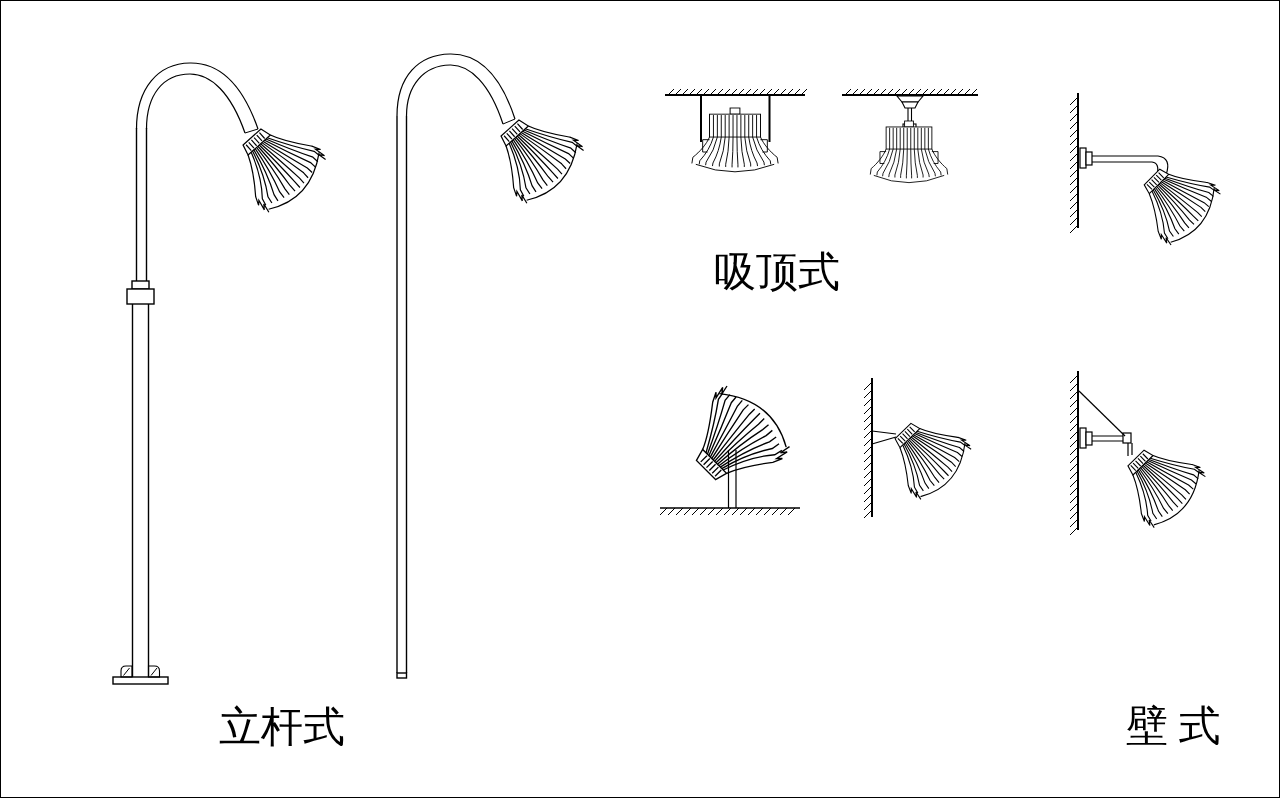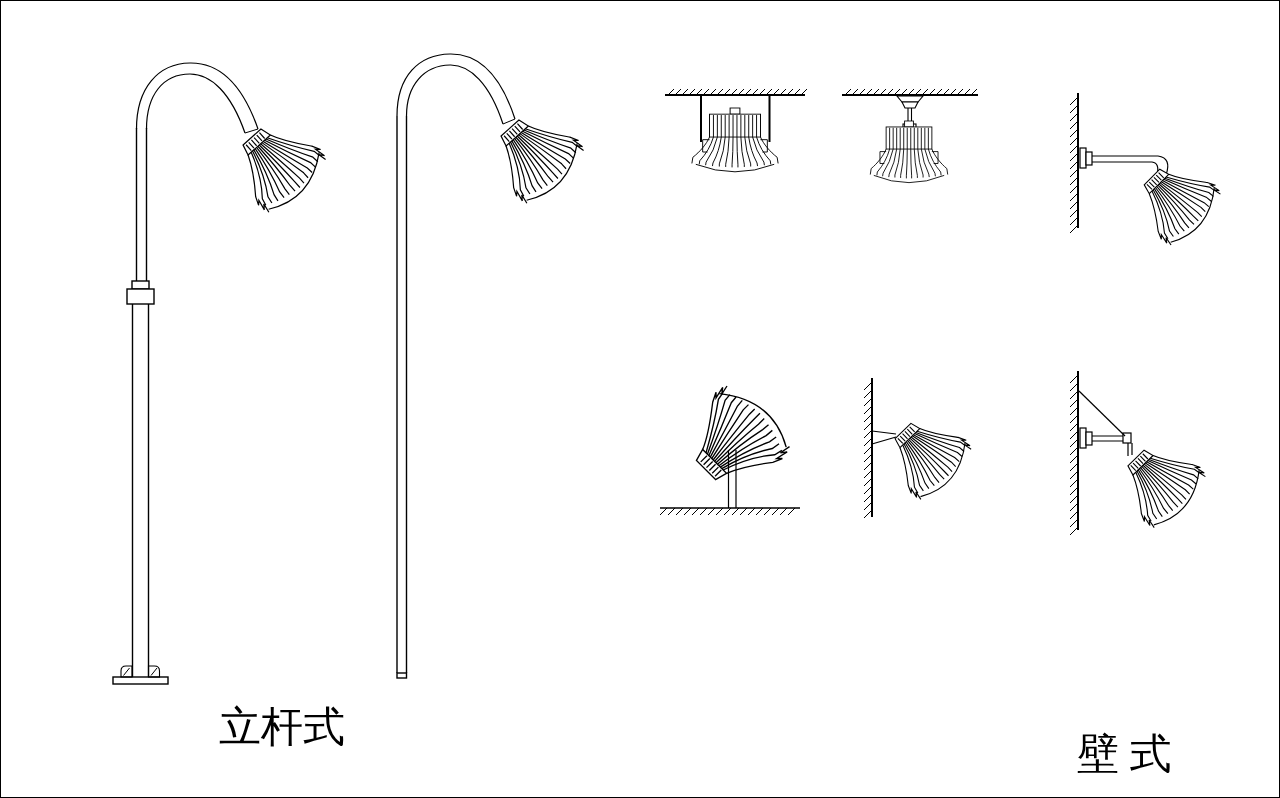--- a/index.html
+++ b/index.html
@@ -15,21 +15,21 @@
     position:absolute;
     font-size:42px;
     line-height:1.1;
     color:#000;
     white-space:nowrap;
     font-family:"Liberation Serif","DejaVu Serif",serif;
   }
   .lbl-pole{left:219px;top:704px;font-family:Liberation Serif, serif;}
   .lbl-ceiling{left:714px;top:249px;}
   .lbl-bracket{left:734px;top:704px;}
-  .lbl-wall{left:1077px;top:703px;margin-top:28px;}
+  .lbl-wall{left:1126px;top:703px;}
 </style>
 </head>
 <body>
 
 <div class="canvas">
 
   <svg width="1280" height="798" viewBox="0 0 1280 798">
     <defs>
 
       <g id="gshade" fill="none" stroke="#000" stroke-width="1">
@@ -269,14 +269,15 @@
           <line x1="1070" y1="503" x2="1078" y2="495"></line>
           <line x1="1070" y1="511" x2="1078" y2="503"></line>
           <line x1="1070" y1="519" x2="1078" y2="511"></line>
           <line x1="1070" y1="527" x2="1078" y2="519"></line>
           <line x1="1070" y1="535" x2="1078" y2="527"></line>
         </g>
       </g>
   </svg>
 
   <div class="cjk-label lbl-pole">立杆式</div>
+  <div class="cjk-label lbl-ceiling">吸顶式</div>
   <div class="cjk-label lbl-wall">壁 式</div>
 </div>
 
 </body></html>

